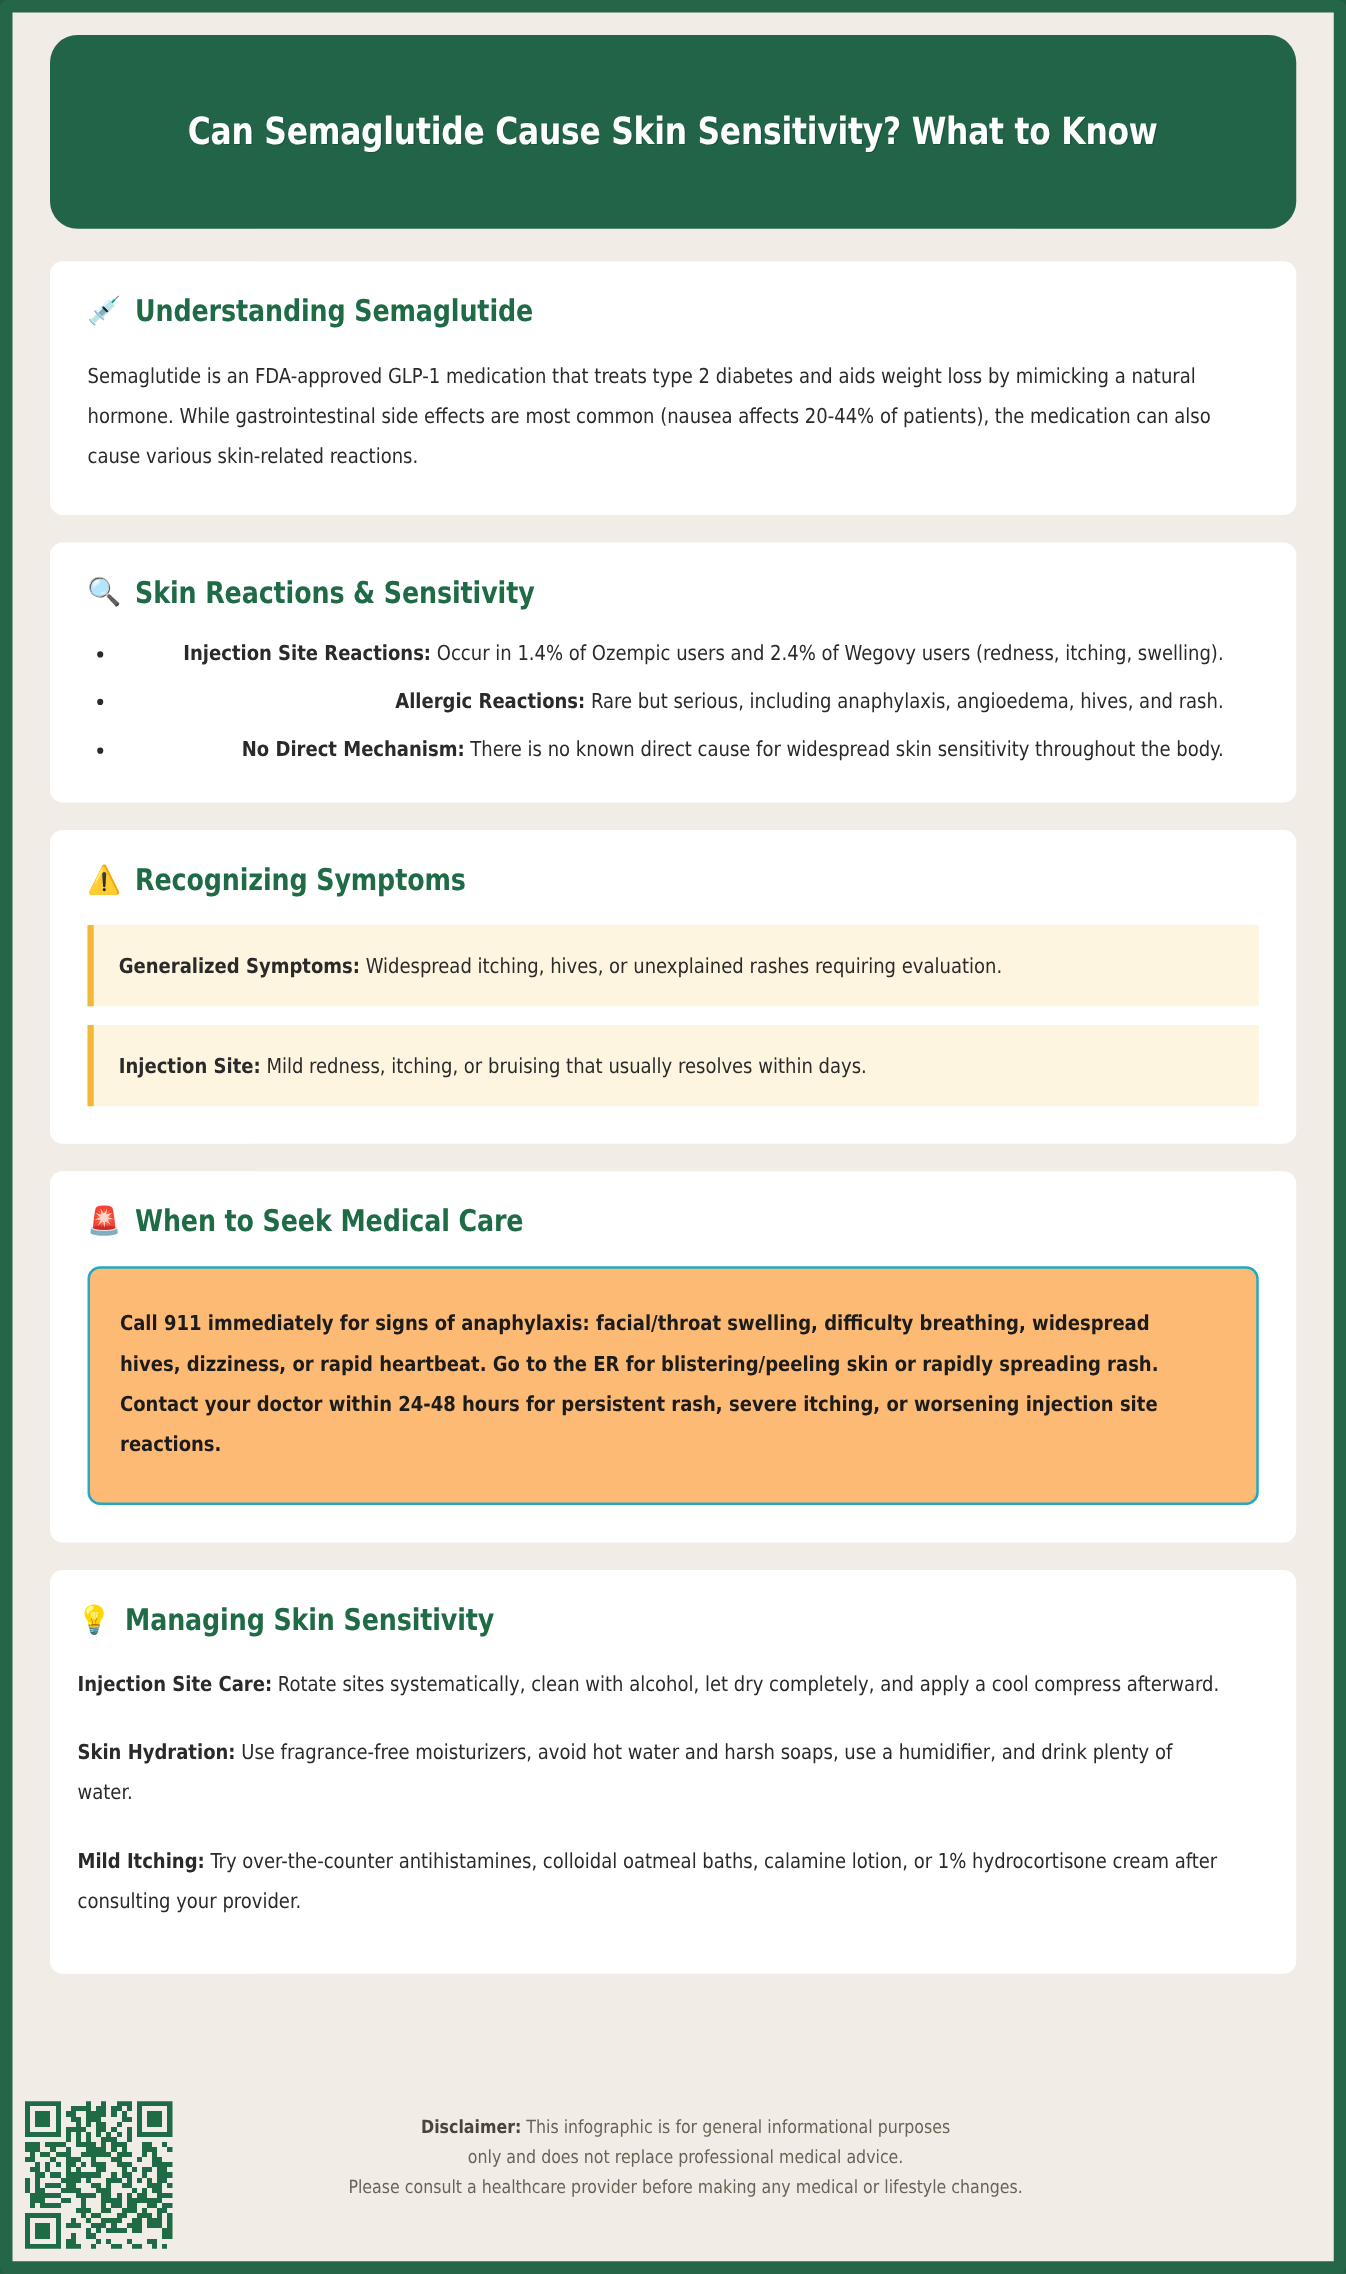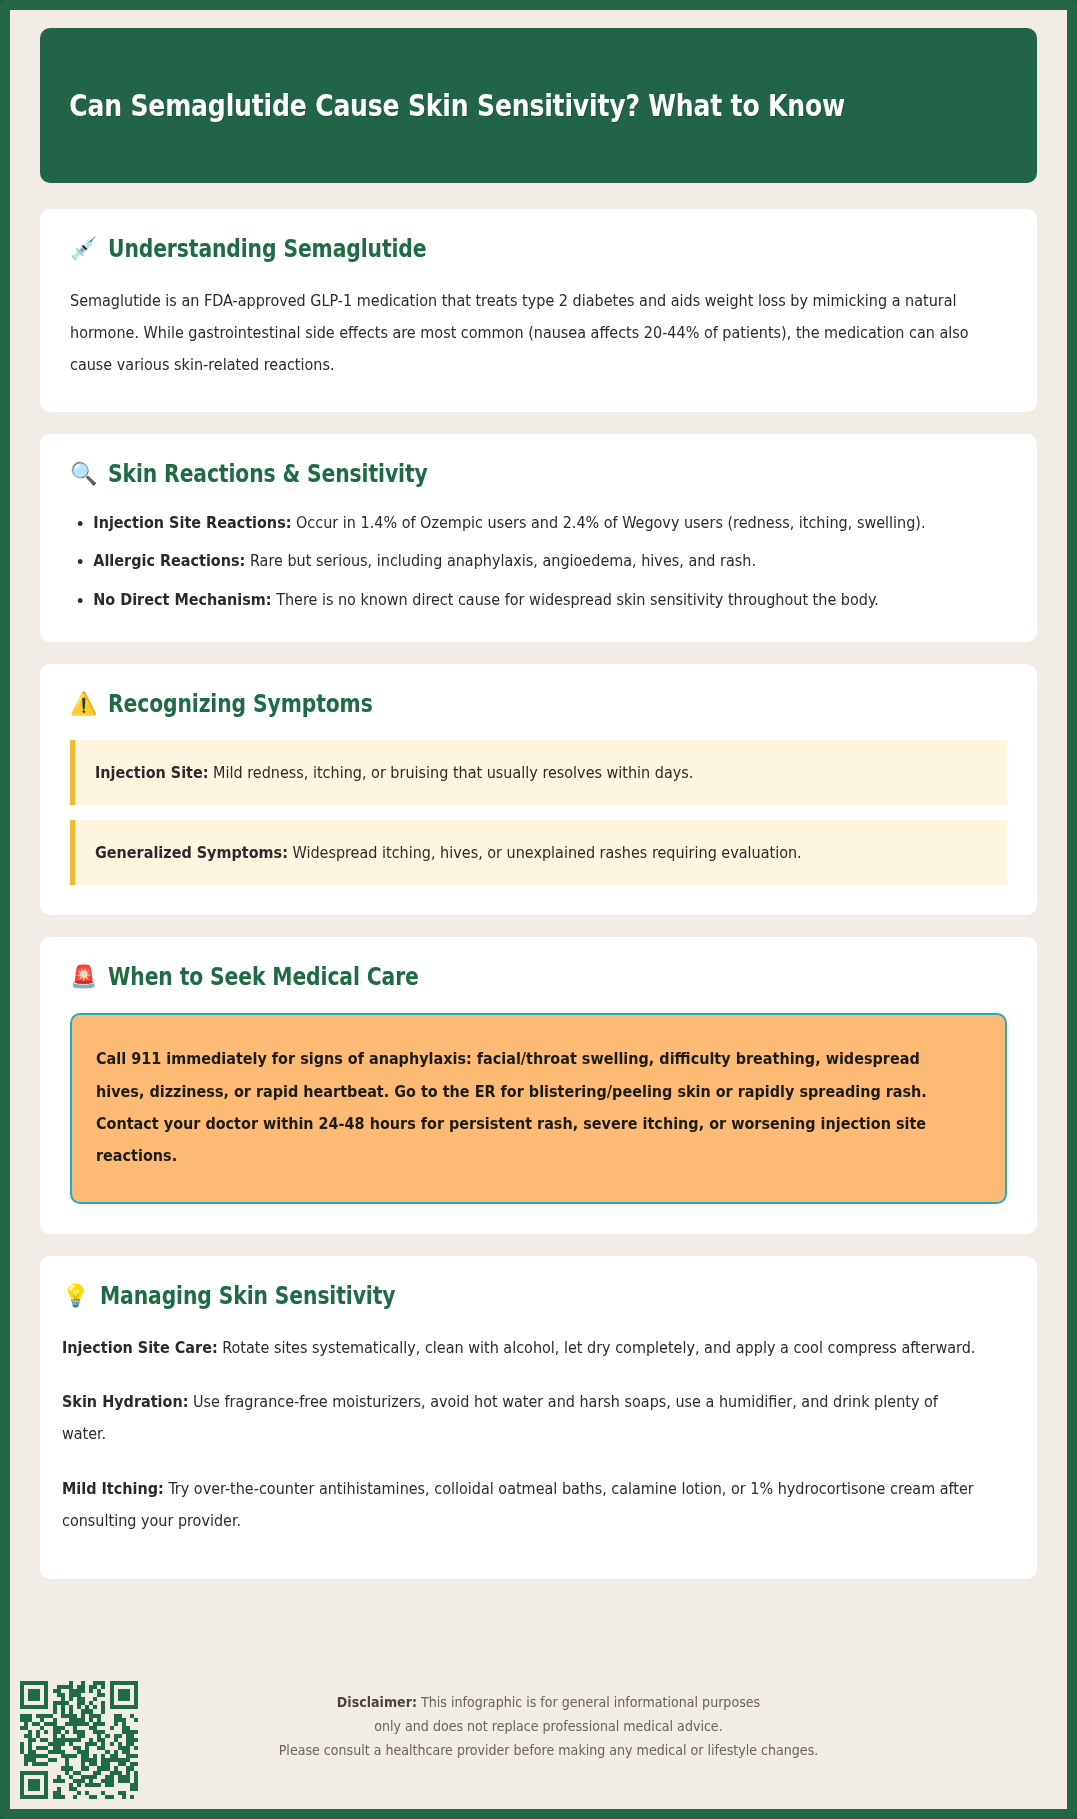--- a/index.html
+++ b/index.html
@@ -21,25 +21,25 @@
     overflow: hidden;
   }
 
   .inner {
     padding: 18px 30px 0 30px;
   }
 
   
   .banner {
     background: #216448;
-    border-radius: 10px;
+    border-radius: 22px;
     height: 155px;
     display: flex;
     align-items: center;
-    justify-content: flex-start;
+    justify-content: center;
     margin-bottom: 26px;
   }
   .banner-title {
     color: #ffffff;
     font-family: "Liberation Sans Narrow", "DejaVu Sans Condensed", "Liberation Sans", sans-serif;
     font-weight: bold;
     font-size: 30px;
     letter-spacing: -0.2px;
     transform: scaleX(0.93);
     text-align: center;
@@ -82,20 +82,21 @@
     font-family: "Liberation Sans Narrow", "DejaVu Sans Condensed", "Liberation Sans", sans-serif;
     font-size: 16.5px;
     line-height: 1.95;
     transform: scaleX(0.97);
     transform-origin: left top;
   }
 
   
   ul.bullets {
     list-style: none;
+    text-align: right;
   }
   ul.bullets li {
     position: relative;
     padding-left: 24px;
     color: #2a2a2a;
     font-family: "Liberation Sans Narrow", "DejaVu Sans Condensed", "Liberation Sans", sans-serif;
     font-size: 16.5px;
     line-height: 1.55;
     margin-bottom: 13px;
     transform: scaleX(0.97);
@@ -232,28 +233,28 @@
       </ul>
     </div>
 
     <div class="card">
       <div class="sec-head">
         <span class="sec-icon">⚠️</span>
         <span class="sec-title">Recognizing Symptoms</span>
       </div>
       <div class="symptom">
         <div class="symptom-text">
+          <span class="lbl">Generalized Symptoms:</span>
+          <span>Widespread itching, hives, or unexplained rashes requiring evaluation.</span>
+        </div>
+      </div>
+      <div class="symptom">
+        <div class="symptom-text">
           <span class="lbl">Injection Site:</span>
           <span>Mild redness, itching, or bruising that usually resolves within days.</span>
-        </div>
-      </div>
-      <div class="symptom">
-        <div class="symptom-text">
-          <span class="lbl">Generalized Symptoms:</span>
-          <span>Widespread itching, hives, or unexplained rashes requiring evaluation.</span>
         </div>
       </div>
     </div>
 
     <div class="card">
       <div class="sec-head">
         <span class="sec-icon">🚨</span>
         <span class="sec-title">When to Seek Medical Care</span>
       </div>
       <div class="alert">

